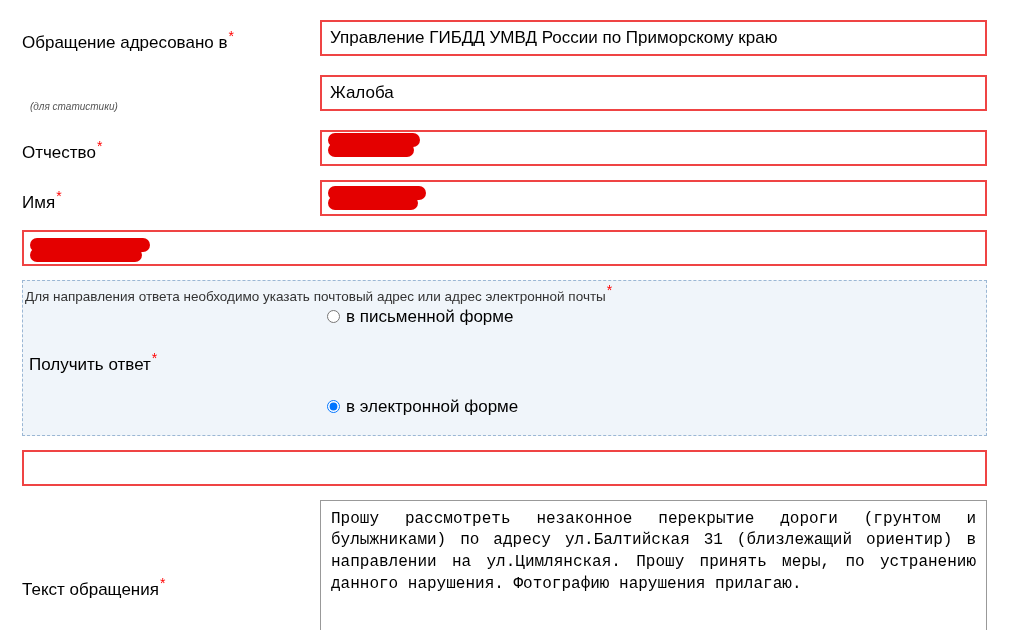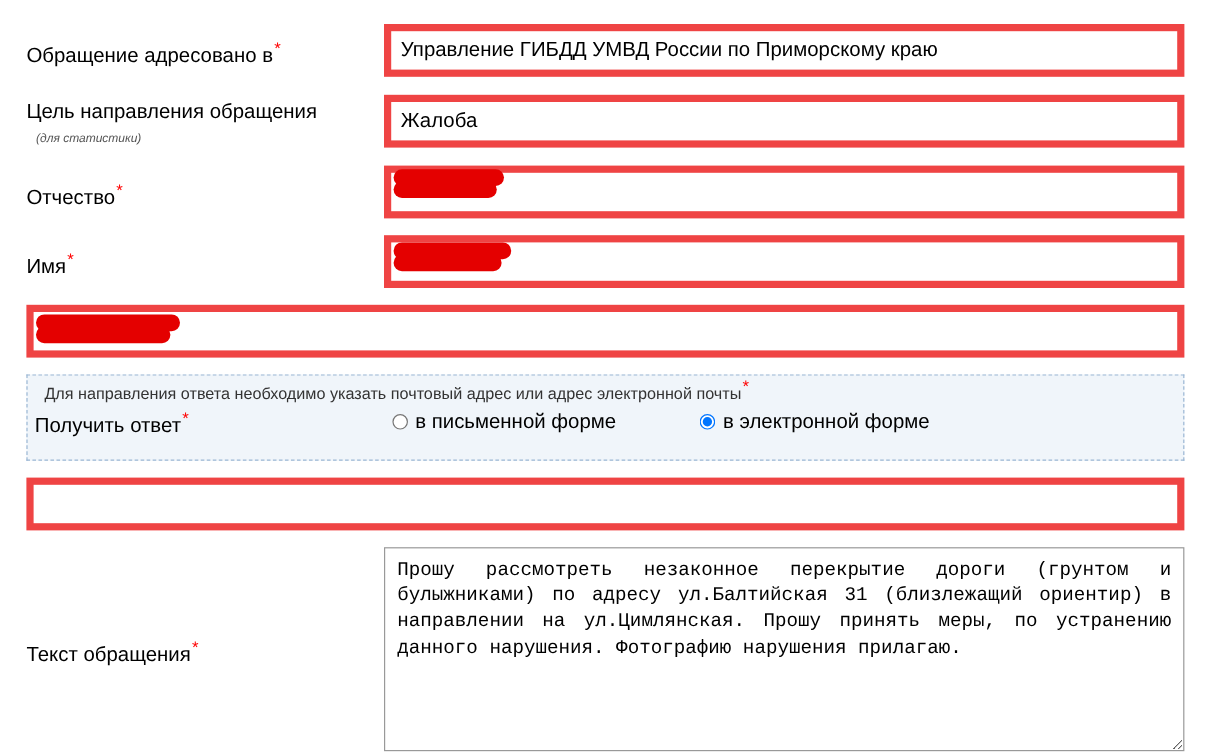--- a/index.html
+++ b/index.html
@@ -39,48 +39,49 @@
     margin-left: 1px;
   }
   .sublabel {
     font-style: italic;
     font-size: 10px;
     color: #555;
     margin-left: 8px;
   }
   input[type="text"], textarea {
     width: 100%;
-    border: 6px solid #ef4444;
+    border: 2px solid #ef4444;
     font-family: Arial, Helvetica, sans-serif;
     font-size: 17px;
     padding: 6px 8px;
     background: #fff;
     color: #000;
   }
   .fieldset {
     border: 1px dashed #9bb7d4;
     background: #f0f5fa;
     margin: 10px 0 14px 0;
     padding: 22px 0 18px 0;
     position: relative;
   }
   .fieldset .legend {
     position: absolute;
     top: -1px;
-    left: 12px;
+    left: 0;
     font-size: 13.5px;
     color: #333;
     background: transparent;
     padding: 2px 2px;
   }
   .fieldset .row { margin-bottom: 0; padding-left: 6px; }
   .radio-group {
     display: flex;
     gap: 70px;
     padding-top: 4px;
+    flex-direction: column;
   }
   .radio-item {
     display: flex;
     align-items: center;
     gap: 4px;
     font-size: 17px;
   }
   .radio-item input { margin: 0 2px 0 0; }
   .redact {
     position: absolute;
@@ -104,21 +105,21 @@
     <div class="label-col">
       <span>Обращение адресовано в</span><span class="req">*</span>
     </div>
     <div class="input-col">
       <input type="text" value="Управление ГИБДД УМВД России по Приморскому краю" style="">
     </div>
   </div>
 
   <div class="row">
     <div class="label-col">
-      <span>Цель направления обращения</span><br>
+      <br>
       <span class="sublabel">(для статистики)</span>
     </div>
     <div class="input-col">
       <input type="text" value="Жалоба" style="">
     </div>
   </div>
 
   <div class="row">
     <div class="label-col">
       <span>Отчество</span><span class="req">*</span>

